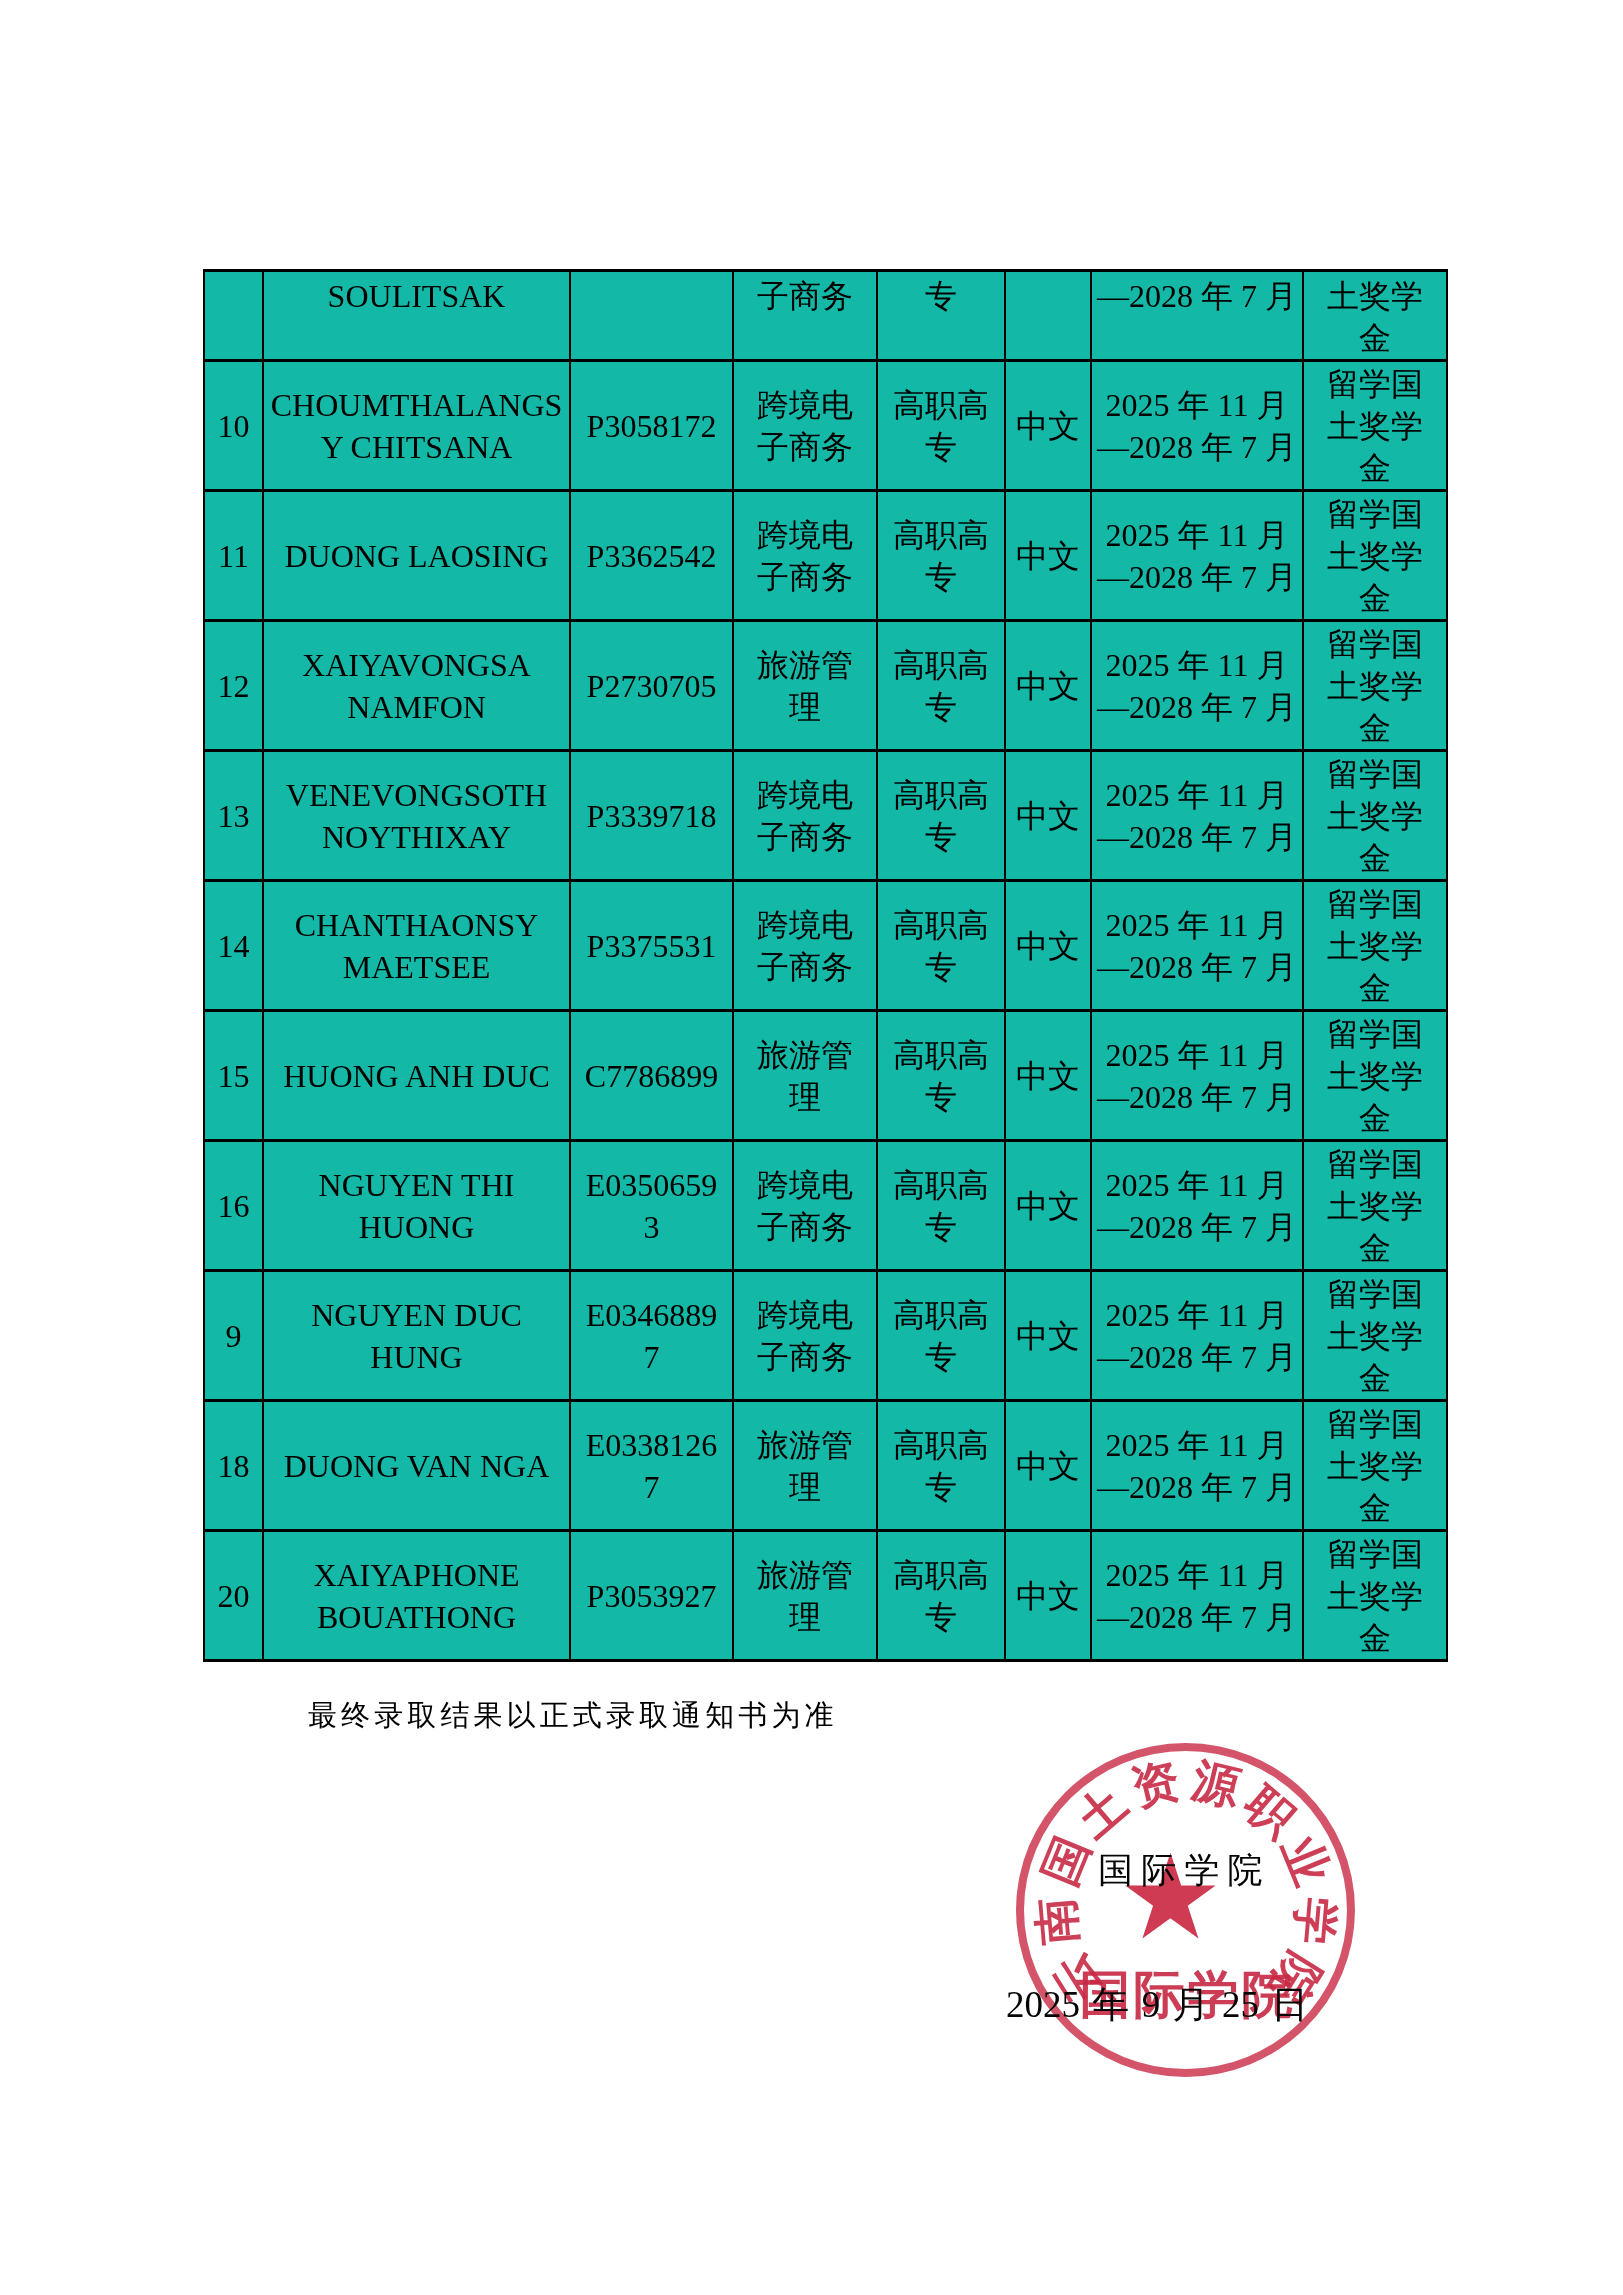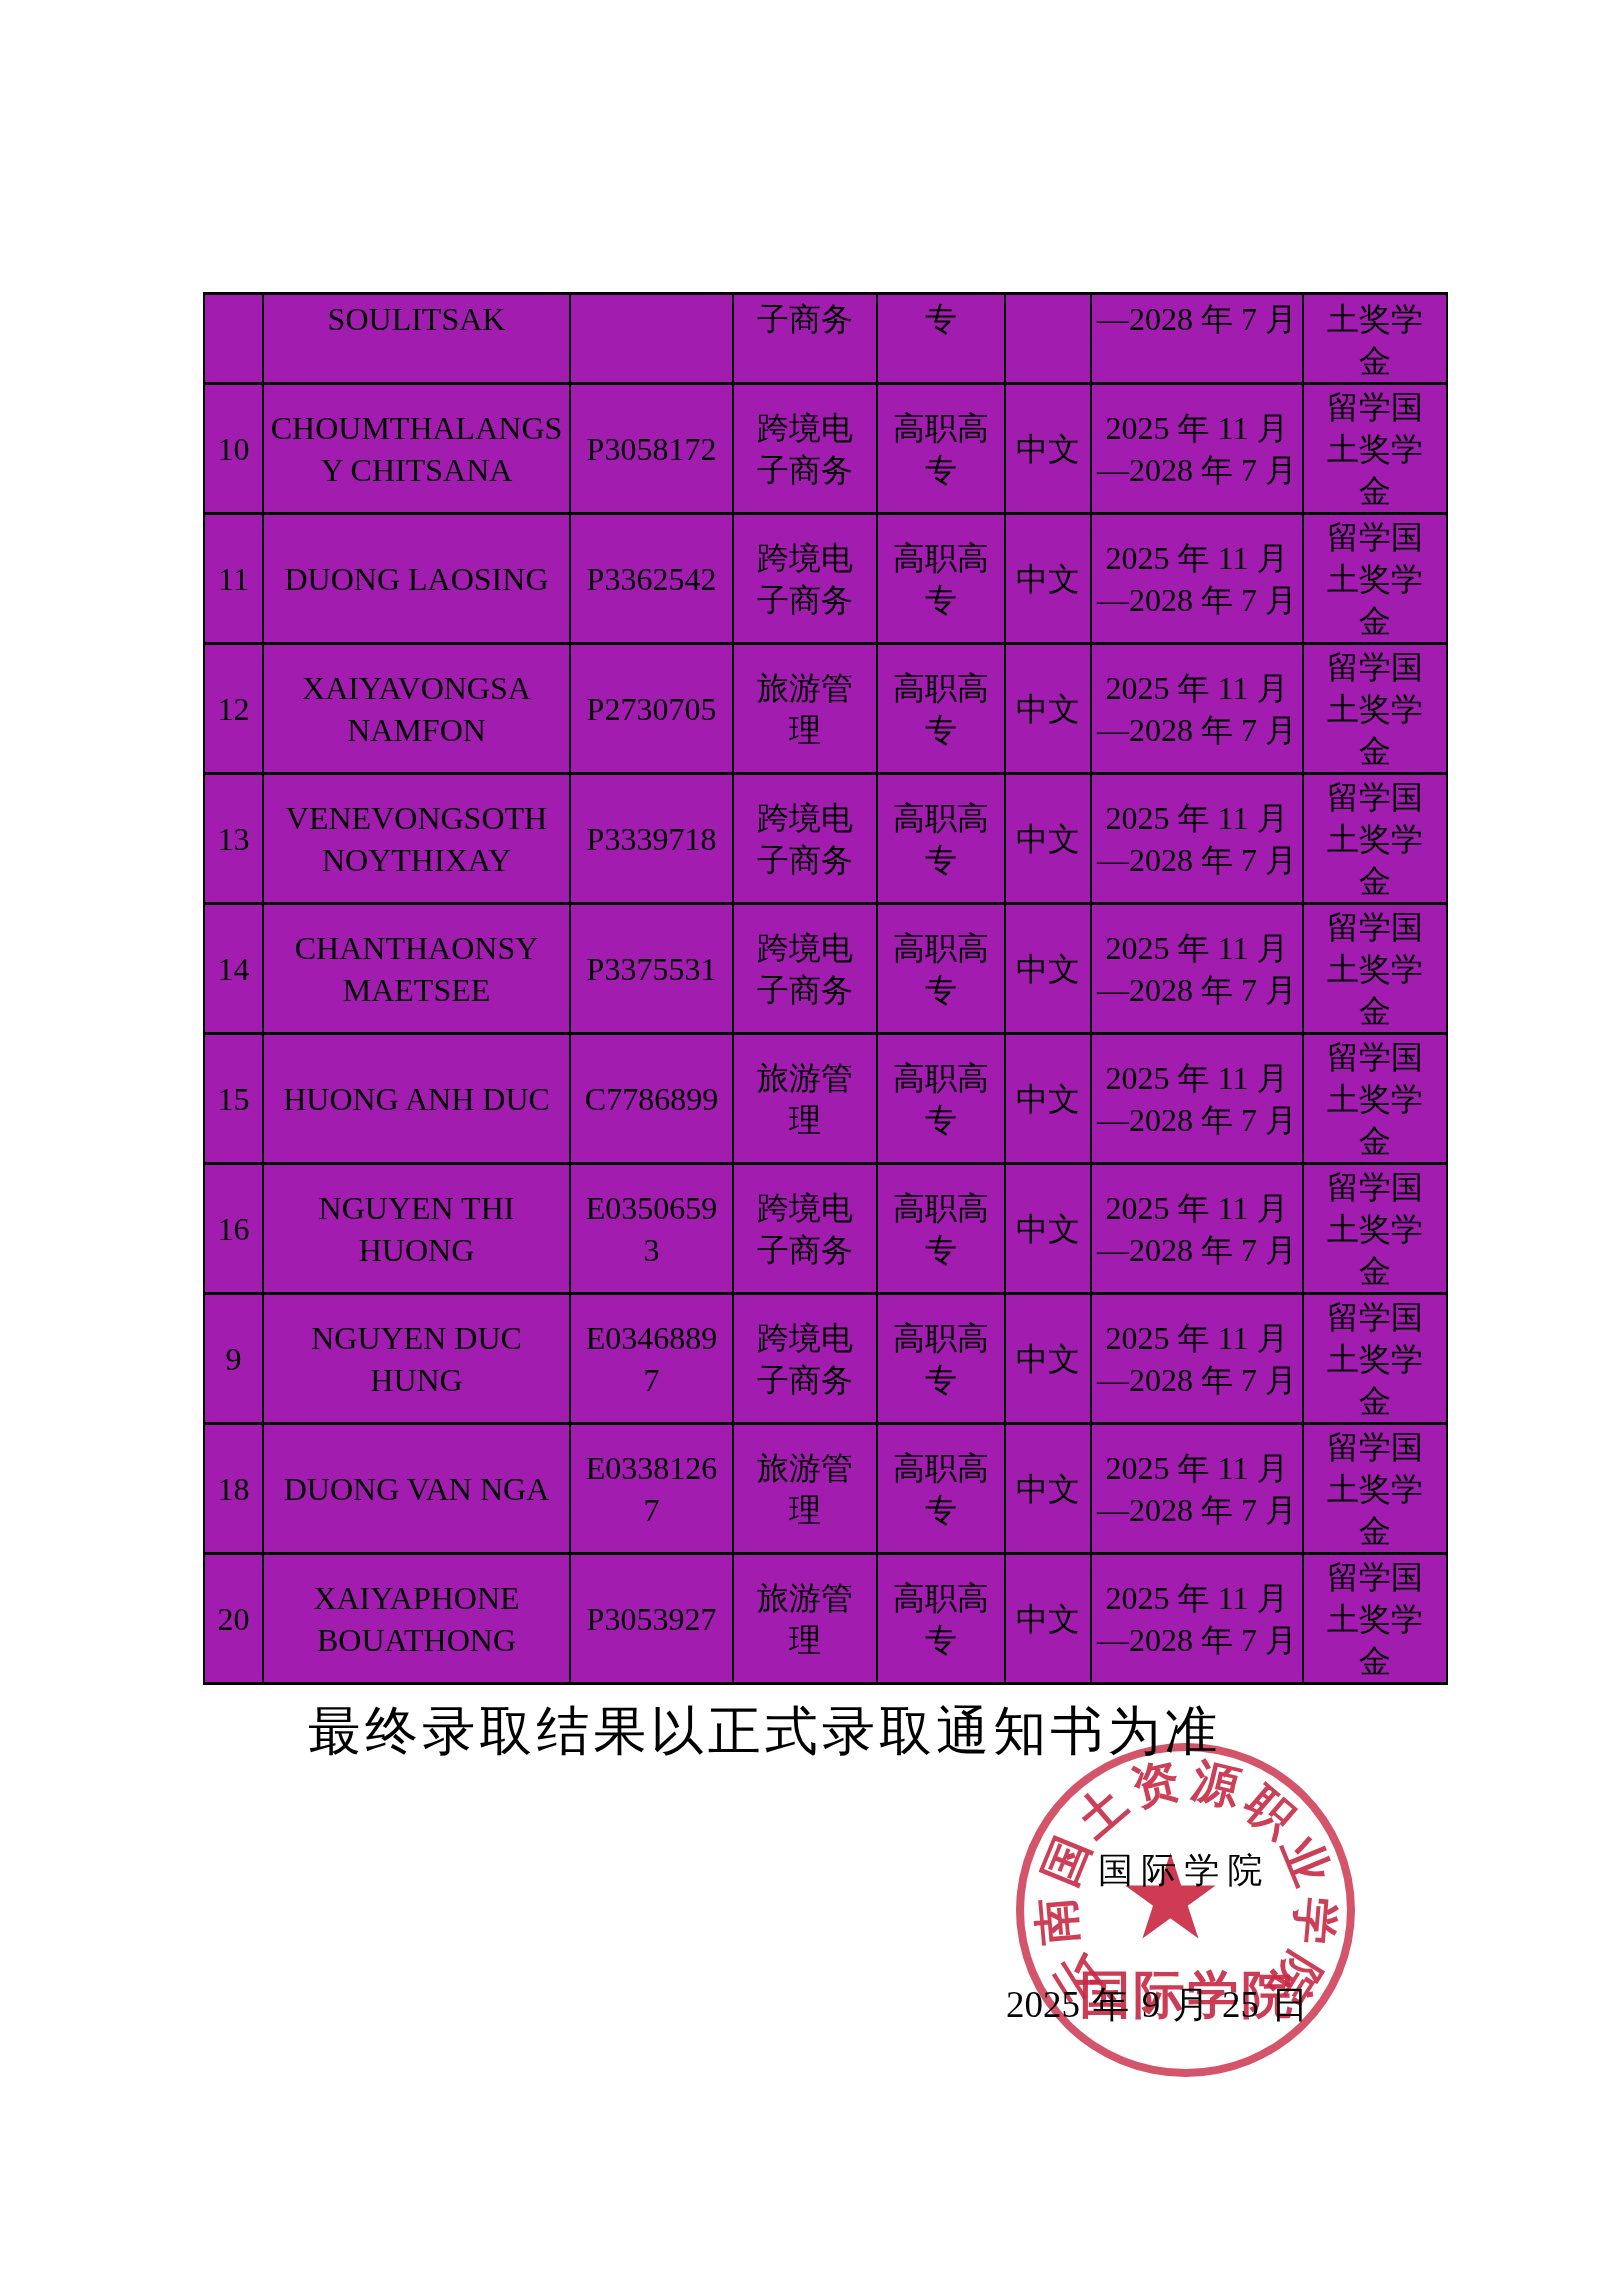--- a/index.html
+++ b/index.html
@@ -7,44 +7,44 @@
     width:1623px; height:2295px;
     background:#ffffff;
     position:relative;
     font-family:"Liberation Serif","DejaVu Serif",serif;
     color:#000;
     overflow:hidden;
   }
 
   
   table.adm {
-    position:absolute; left:203px; top:292px;
+    position:absolute; left:203px; top:269px;
     width:1242px;
     border-collapse:collapse; table-layout:fixed;
-    background:#a21caf;
+    background:#14b8a6;
   }
   table.adm td {
     border-left:2px solid #000;
     border-right:2px solid #000;
     border-top:3.1px solid #000;
     border-bottom:3.1px solid #000;
     text-align:center; vertical-align:middle;
     font-size:32px; line-height:42px;
     padding:0;
     white-space:pre-line;
     overflow:hidden;
   }
   tr.partial { height:88px; }
   tr.partial td { vertical-align:top; padding-top:3.1px; }
   tr.datarow { height:130px; }
 
   
   .note {
     position:absolute; left:308px; top:1696px;
-    font-size:53px; letter-spacing:4.1px;
+    font-size:29px; letter-spacing:4.1px;
     white-space:nowrap; z-index:3;
   }
 
   
   .seal {
     position:absolute; left:1016px; top:1743px;
     width:339px; height:334px; z-index:1;
   }
   .seal-ring {
     position:absolute; inset:0;

